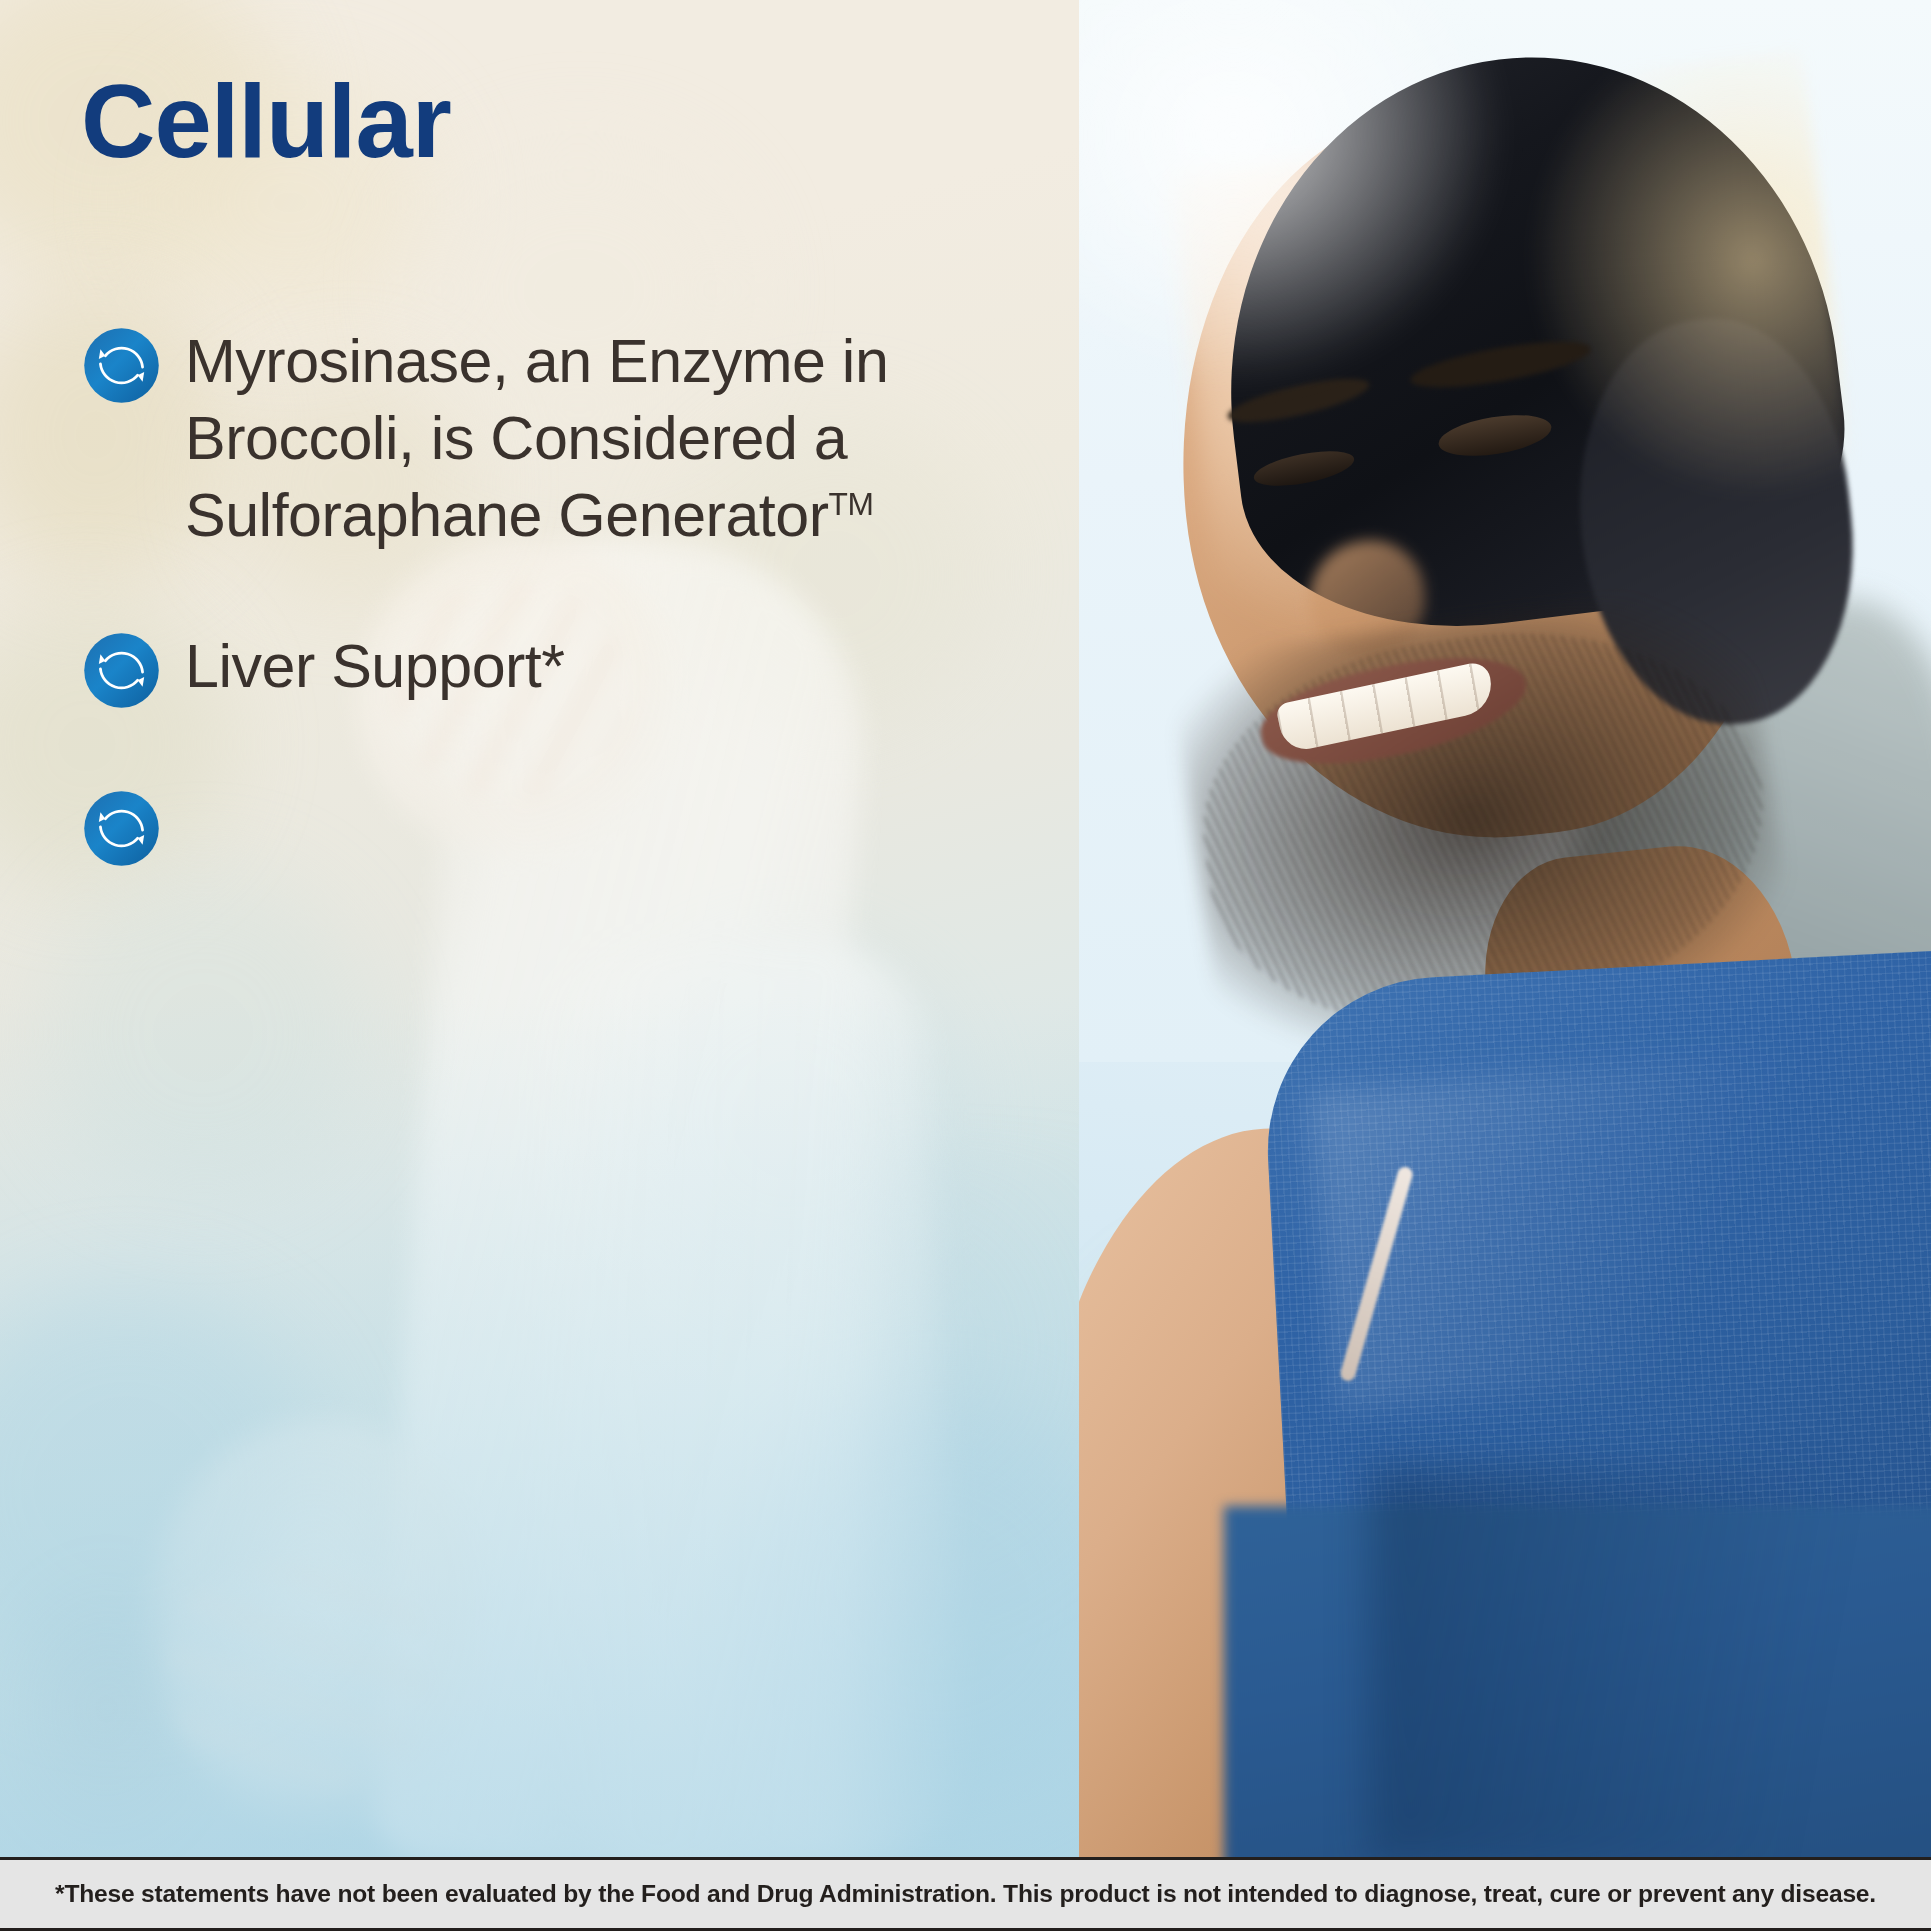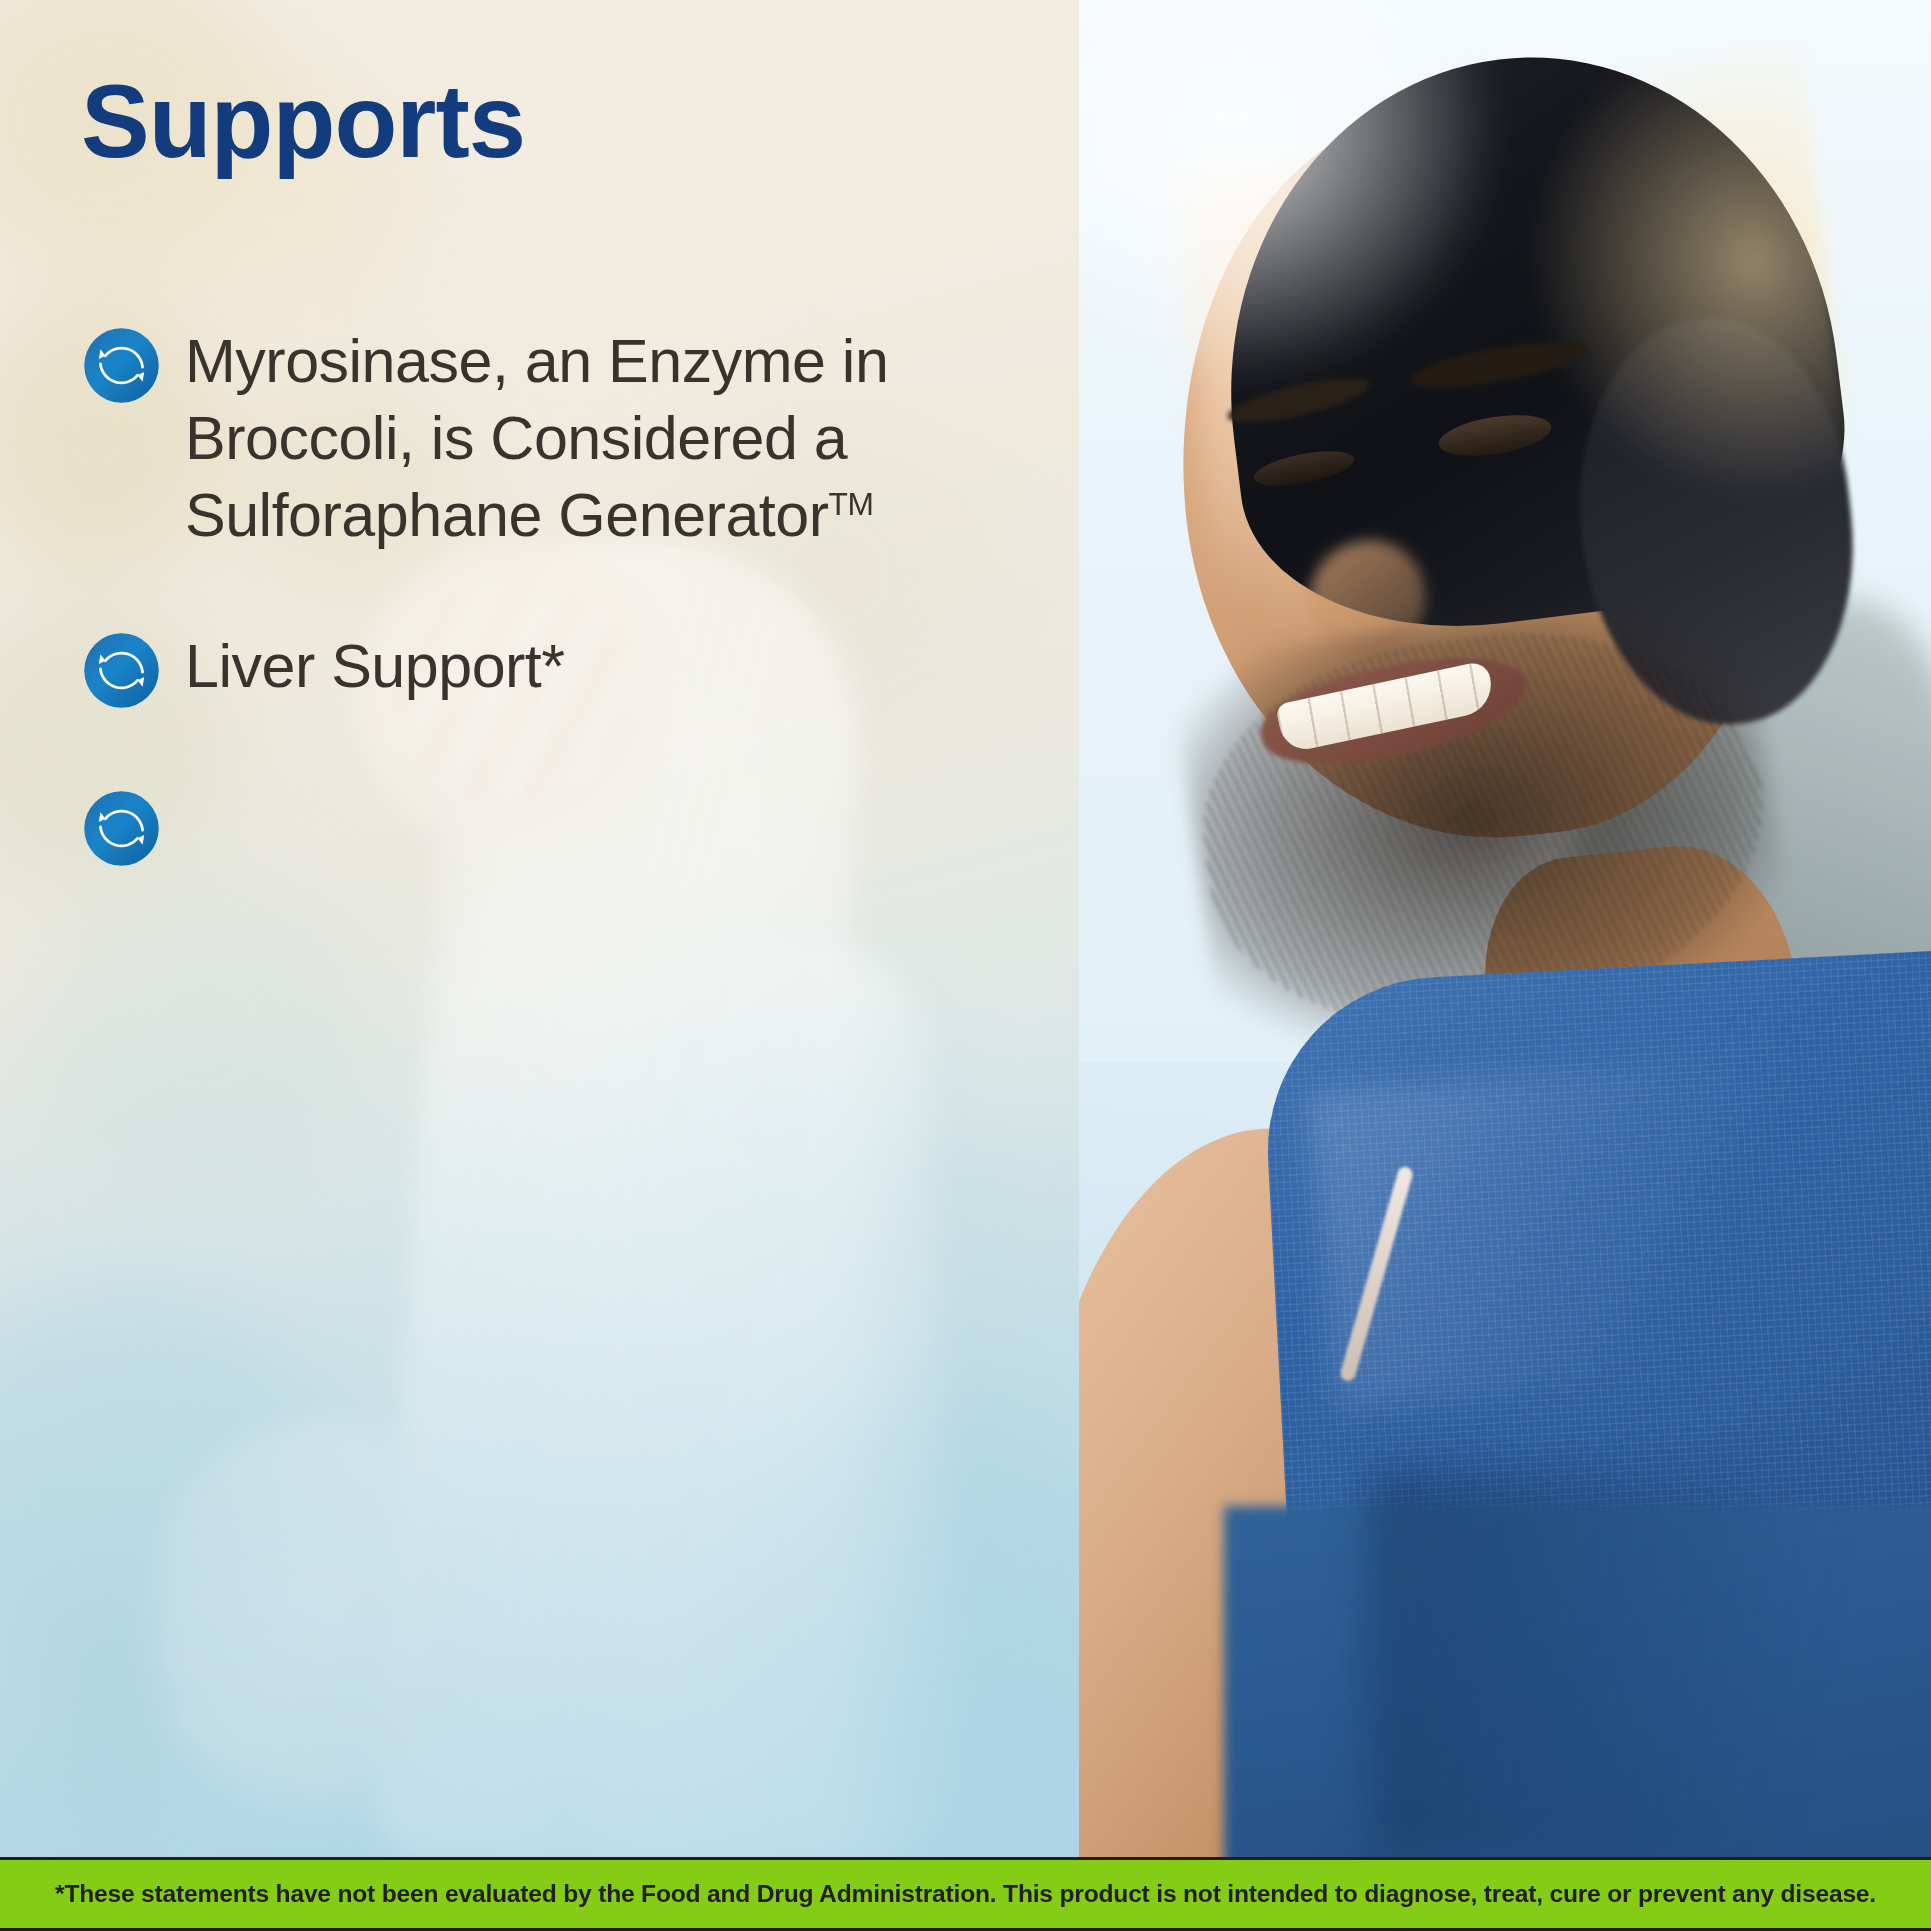--- a/index.html
+++ b/index.html
@@ -225,21 +225,21 @@
   }
   .sun-flare{
     position:absolute;left:-116px;top:-116px;width:541px;height:502px;
     background:radial-gradient(ellipse,rgba(255,255,255,.78),rgba(255,255,255,0) 70%);
     filter:blur(17.4px);
   }
 
   
   .disclaimer{
     position:absolute;left:0;bottom:0;width:1931px;height:68px;
-    background:#84cc16;border-top:3.9px solid #231f1d;border-bottom:3.9px solid #231f1d;
+    background:#e5e5e5;border-top:3.9px solid #231f1d;border-bottom:3.9px solid #231f1d;
     display:flex;align-items:center;justify-content:center;
   }
   .disclaimer span{
     font-size:24.6px;font-weight:700;color:#231f1d;letter-spacing:-0.2px;
     white-space:nowrap;font-family:"Liberation Sans","DejaVu Sans",sans-serif;
   }
 </style>
 </head>
 <body>
 
@@ -266,21 +266,21 @@
       <div class="fist"></div>
       <div class="knuckles"></div>
       <div class="hand2"></div>
       <div class="fingers"></div>
     </div>
 
     <div class="left-veil"></div>
   </div>
 
   <div class="content">
-    <div class="title">Supports</div>
+    <div class="title">Cellular</div>
 
     <div class="benefit-list">
 
       <div class="benefit">
         <span class="bullet-icon">
           <svg viewBox="0 0 100 100">
             <defs>
               <linearGradient id="g2" x1="0" y1="0" x2="1" y2="1">
                 <stop offset="0%" stop-color="#1e6fb0"></stop>
                 <stop offset="45%" stop-color="#1a84c9"></stop>

